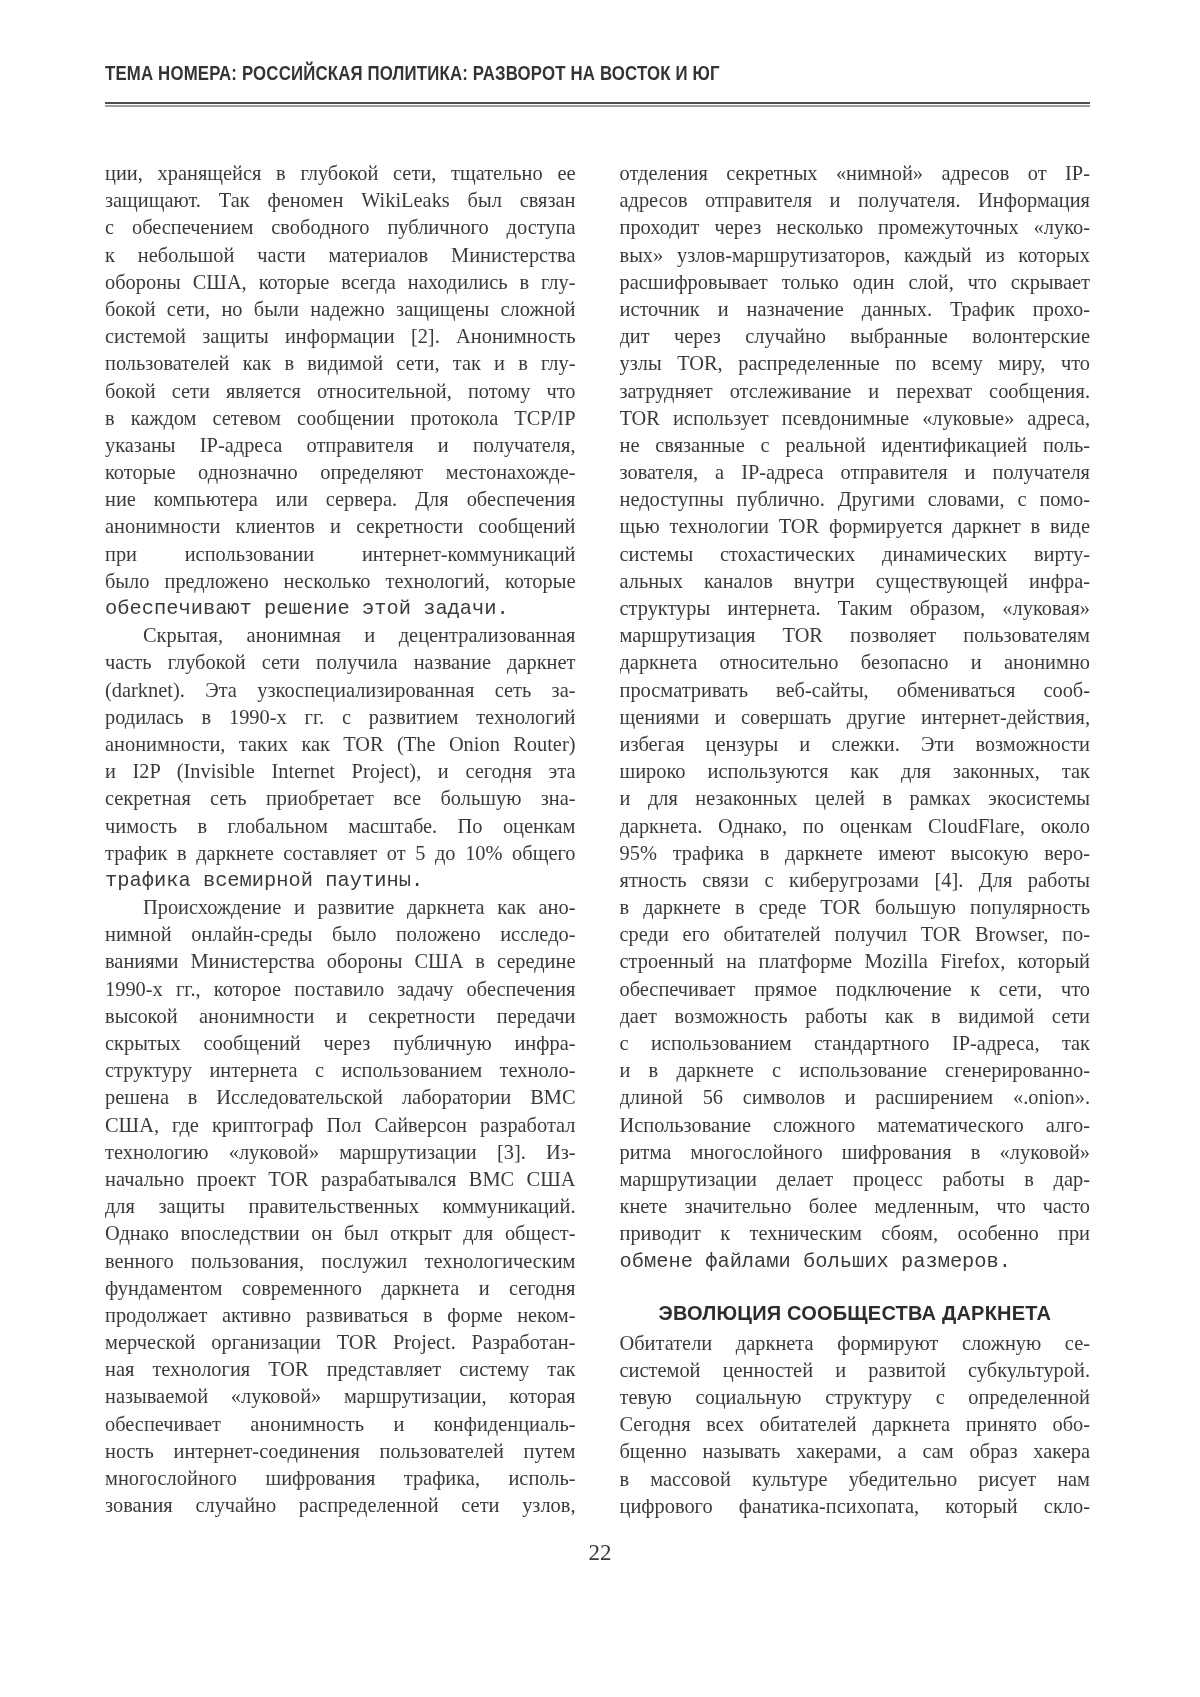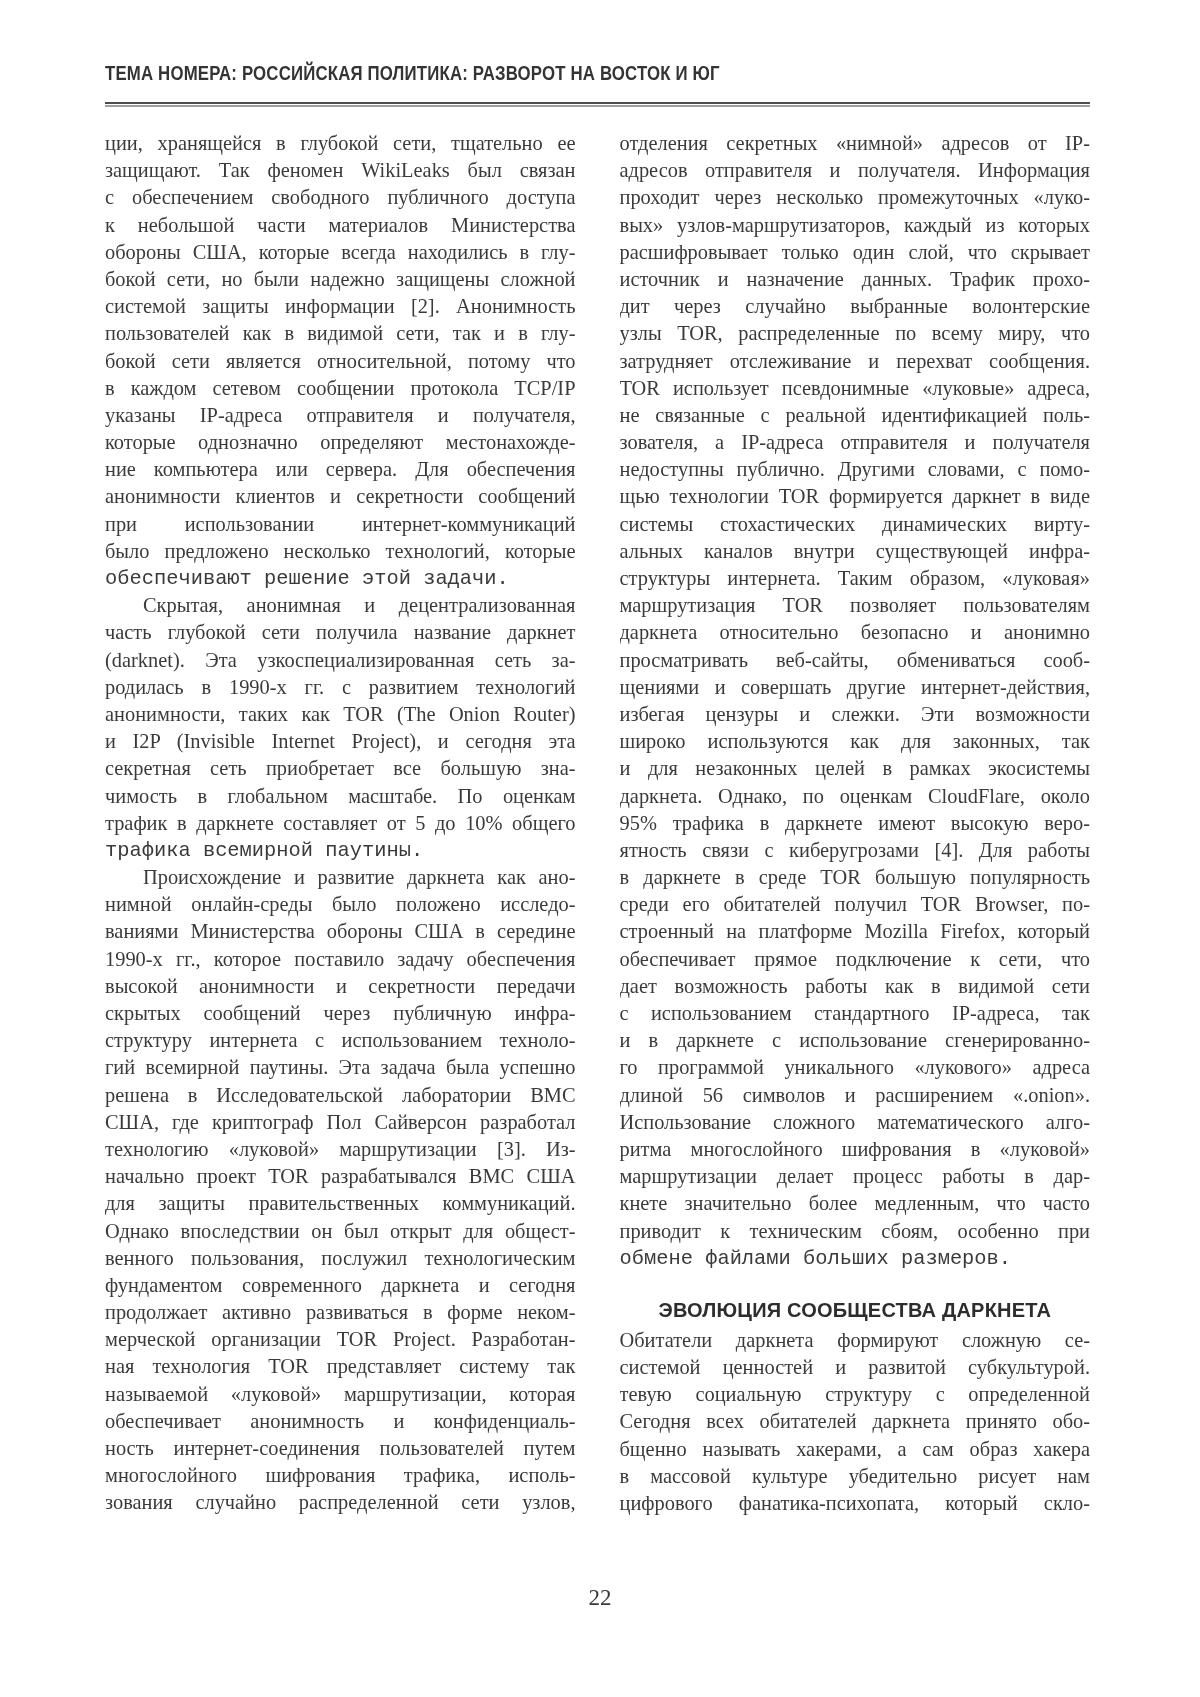--- a/index.html
+++ b/index.html
@@ -18,21 +18,21 @@
     color:#343434;
     letter-spacing:0.2px;
     transform:scaleX(0.84);transform-origin:left center;
     white-space:nowrap;
   }
   .header-rule{
     position:absolute;left:105px;top:102px;width:985px;height:5px;
     background:linear-gradient(to bottom,#4d4d4d 0 40%,#ffffff 40% 58%,#9e9e9e 58% 100%);
   }
   .columns{
-    position:absolute;left:105px;top:130px;width:985px;
+    position:absolute;left:105px;top:160px;width:985px;
     display:flex;gap:44px;
   }
   .col{width:479px;}
   .line{
     font-size:20.4px;
     line-height:27.2px;
     height:27.2px;
     text-align:justify;
     text-align-last:justify;
     overflow:hidden;
@@ -41,21 +41,21 @@
   .line.para-end{text-align:left;text-align-last:left;font-family:Liberation Mono, monospace;}
   .section-heading{
     font-family:"Liberation Sans","DejaVu Sans",sans-serif;
     font-weight:bold;font-size:20px;line-height:27px;
     margin:25px 0 3px;
     text-align:center;
     color:#2d2d2d;
     letter-spacing:0.2px;
   }
   .page-number{
-    position:absolute;left:0;top:1585px;width:1200px;
+    position:absolute;left:0;top:1540px;width:1200px;
     text-align:center;
     font-size:23px;color:#3a3a3a;
   }
 </style>
 </head>
 <body>
 
 <div class="page">
   <div class="running-head">ТЕМА НОМЕРА: РОССИЙСКАЯ ПОЛИТИКА: РАЗВОРОТ НА ВОСТОК И ЮГ</div>
   <div class="header-rule"></div>
@@ -88,21 +88,20 @@
         <div class="line">чимость в глобальном масштабе. По оценкам</div>
         <div class="line">трафик в даркнете составляет от 5 до 10% общего</div>
         <div class="line para-end">трафика всемирной паутины.</div>
         <div class="line indent">Происхождение и развитие даркнета как ано-</div>
         <div class="line">нимной онлайн-среды было положено исследо-</div>
         <div class="line">ваниями Министерства обороны США в середине</div>
         <div class="line">1990-х гг., которое поставило задачу обеспечения</div>
         <div class="line">высокой анонимности и секретности передачи</div>
         <div class="line">скрытых сообщений через публичную инфра-</div>
         <div class="line">структуру интернета с использованием техноло-</div>
-        <div class="line">гий всемирной паутины. Эта задача была успешно</div>
         <div class="line">решена в Исследовательской лаборатории ВМС</div>
         <div class="line">США, где криптограф Пол Сайверсон разработал</div>
         <div class="line">технологию «луковой» маршрутизации [3]. Из-</div>
         <div class="line">начально проект TOR разрабатывался ВМС США</div>
         <div class="line">для защиты правительственных коммуникаций.</div>
         <div class="line">Однако впоследствии он был открыт для общест-</div>
         <div class="line">венного пользования, послужил технологическим</div>
         <div class="line">фундаментом современного даркнета и сегодня</div>
         <div class="line">продолжает активно развиваться в форме неком-</div>
         <div class="line">мерческой организации TOR Project. Разработан-</div>
@@ -141,21 +140,20 @@
         <div class="line">даркнета. Однако, по оценкам CloudFlare, около</div>
         <div class="line">95% трафика в даркнете имеют высокую веро-</div>
         <div class="line">ятность связи с киберугрозами [4]. Для работы</div>
         <div class="line">в даркнете в среде TOR большую популярность</div>
         <div class="line">среди его обитателей получил TOR Browser, по-</div>
         <div class="line">строенный на платформе Mozilla Firefox, который</div>
         <div class="line">обеспечивает прямое подключение к сети, что</div>
         <div class="line">дает возможность работы как в видимой сети</div>
         <div class="line">с использованием стандартного IP-адреса, так</div>
         <div class="line">и в даркнете с использование сгенерированно-</div>
-        <div class="line">го программой уникального «лукового» адреса</div>
         <div class="line">длиной 56 символов и расширением «.onion».</div>
         <div class="line">Использование сложного математического алго-</div>
         <div class="line">ритма многослойного шифрования в «луковой»</div>
         <div class="line">маршрутизации делает процесс работы в дар-</div>
         <div class="line">кнете значительно более медленным, что часто</div>
         <div class="line">приводит к техническим сбоям, особенно при</div>
         <div class="line para-end">обмене файлами больших размеров.</div>
         <div class="section-heading">ЭВОЛЮЦИЯ СООБЩЕСТВА ДАРКНЕТА</div>
         <div class="line">Обитатели даркнета формируют сложную се-</div>
         <div class="line">системой ценностей и развитой субкультурой.</div>

